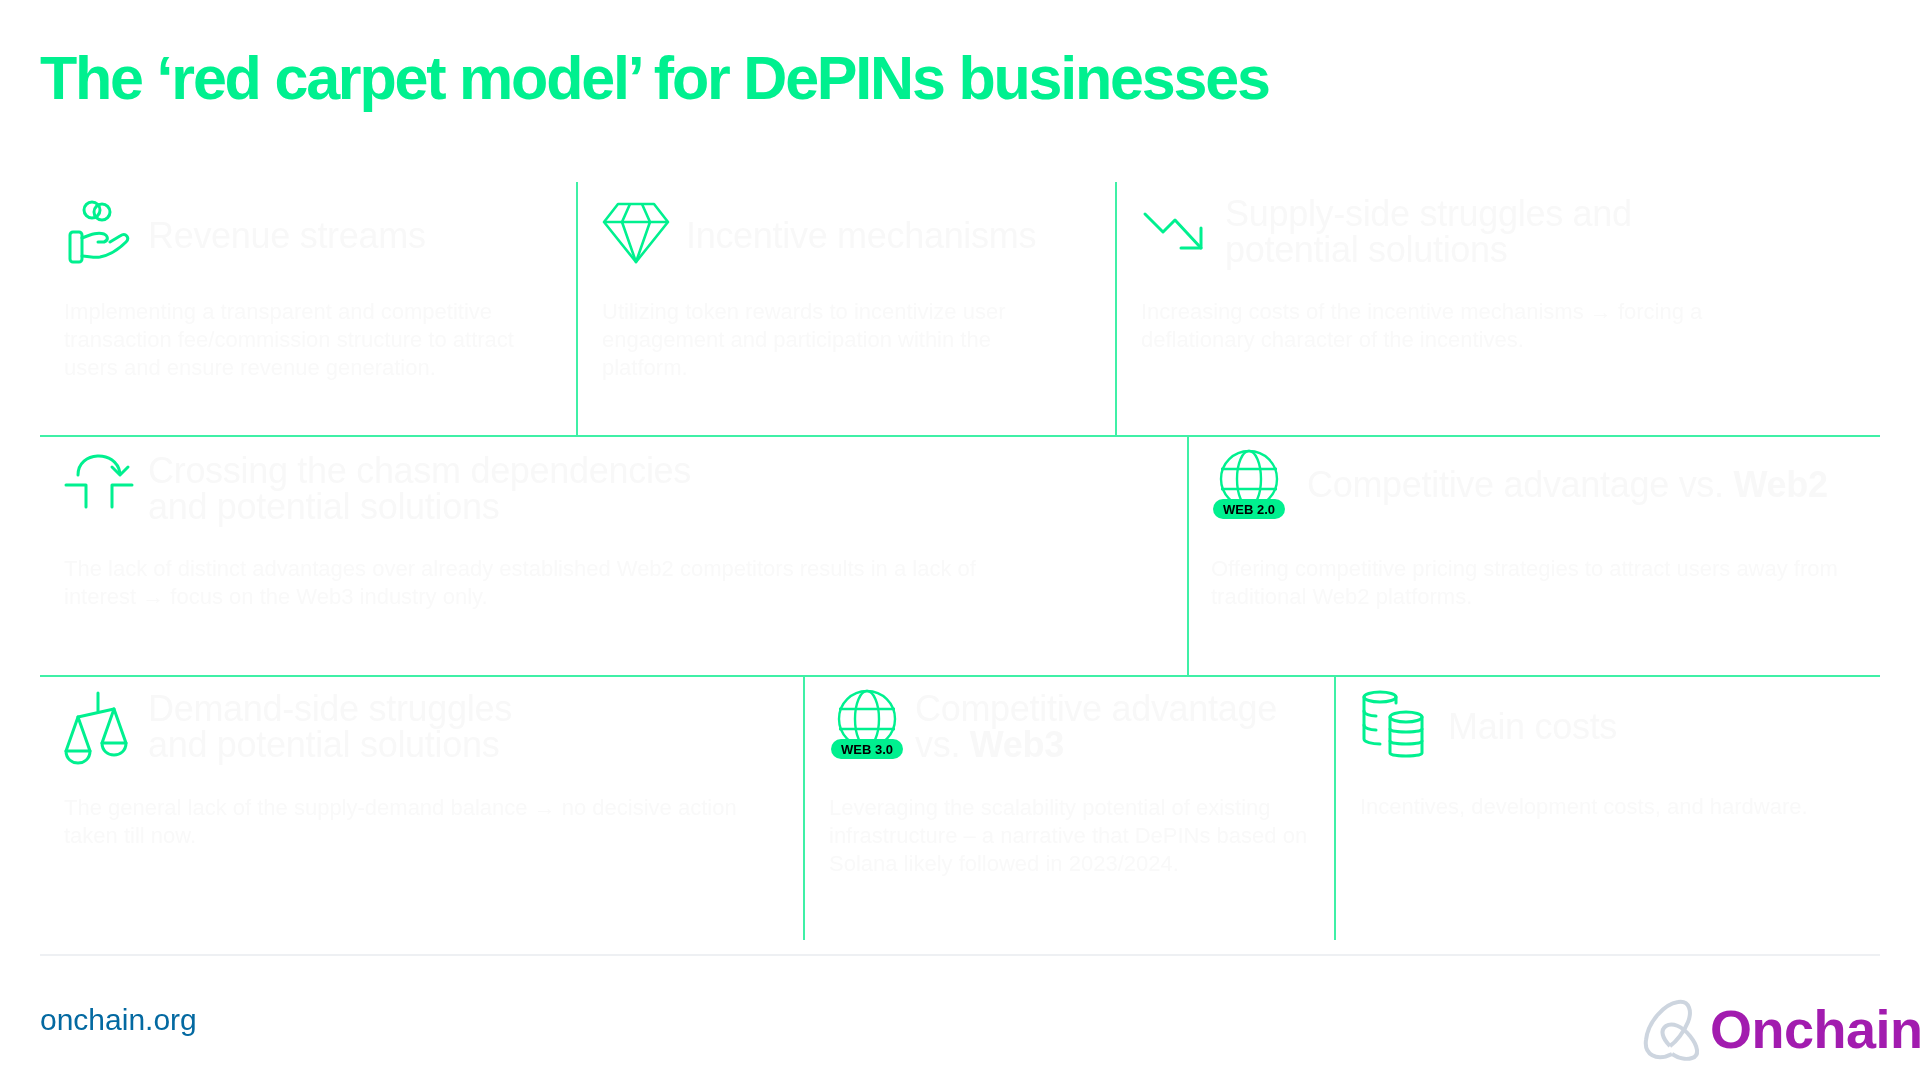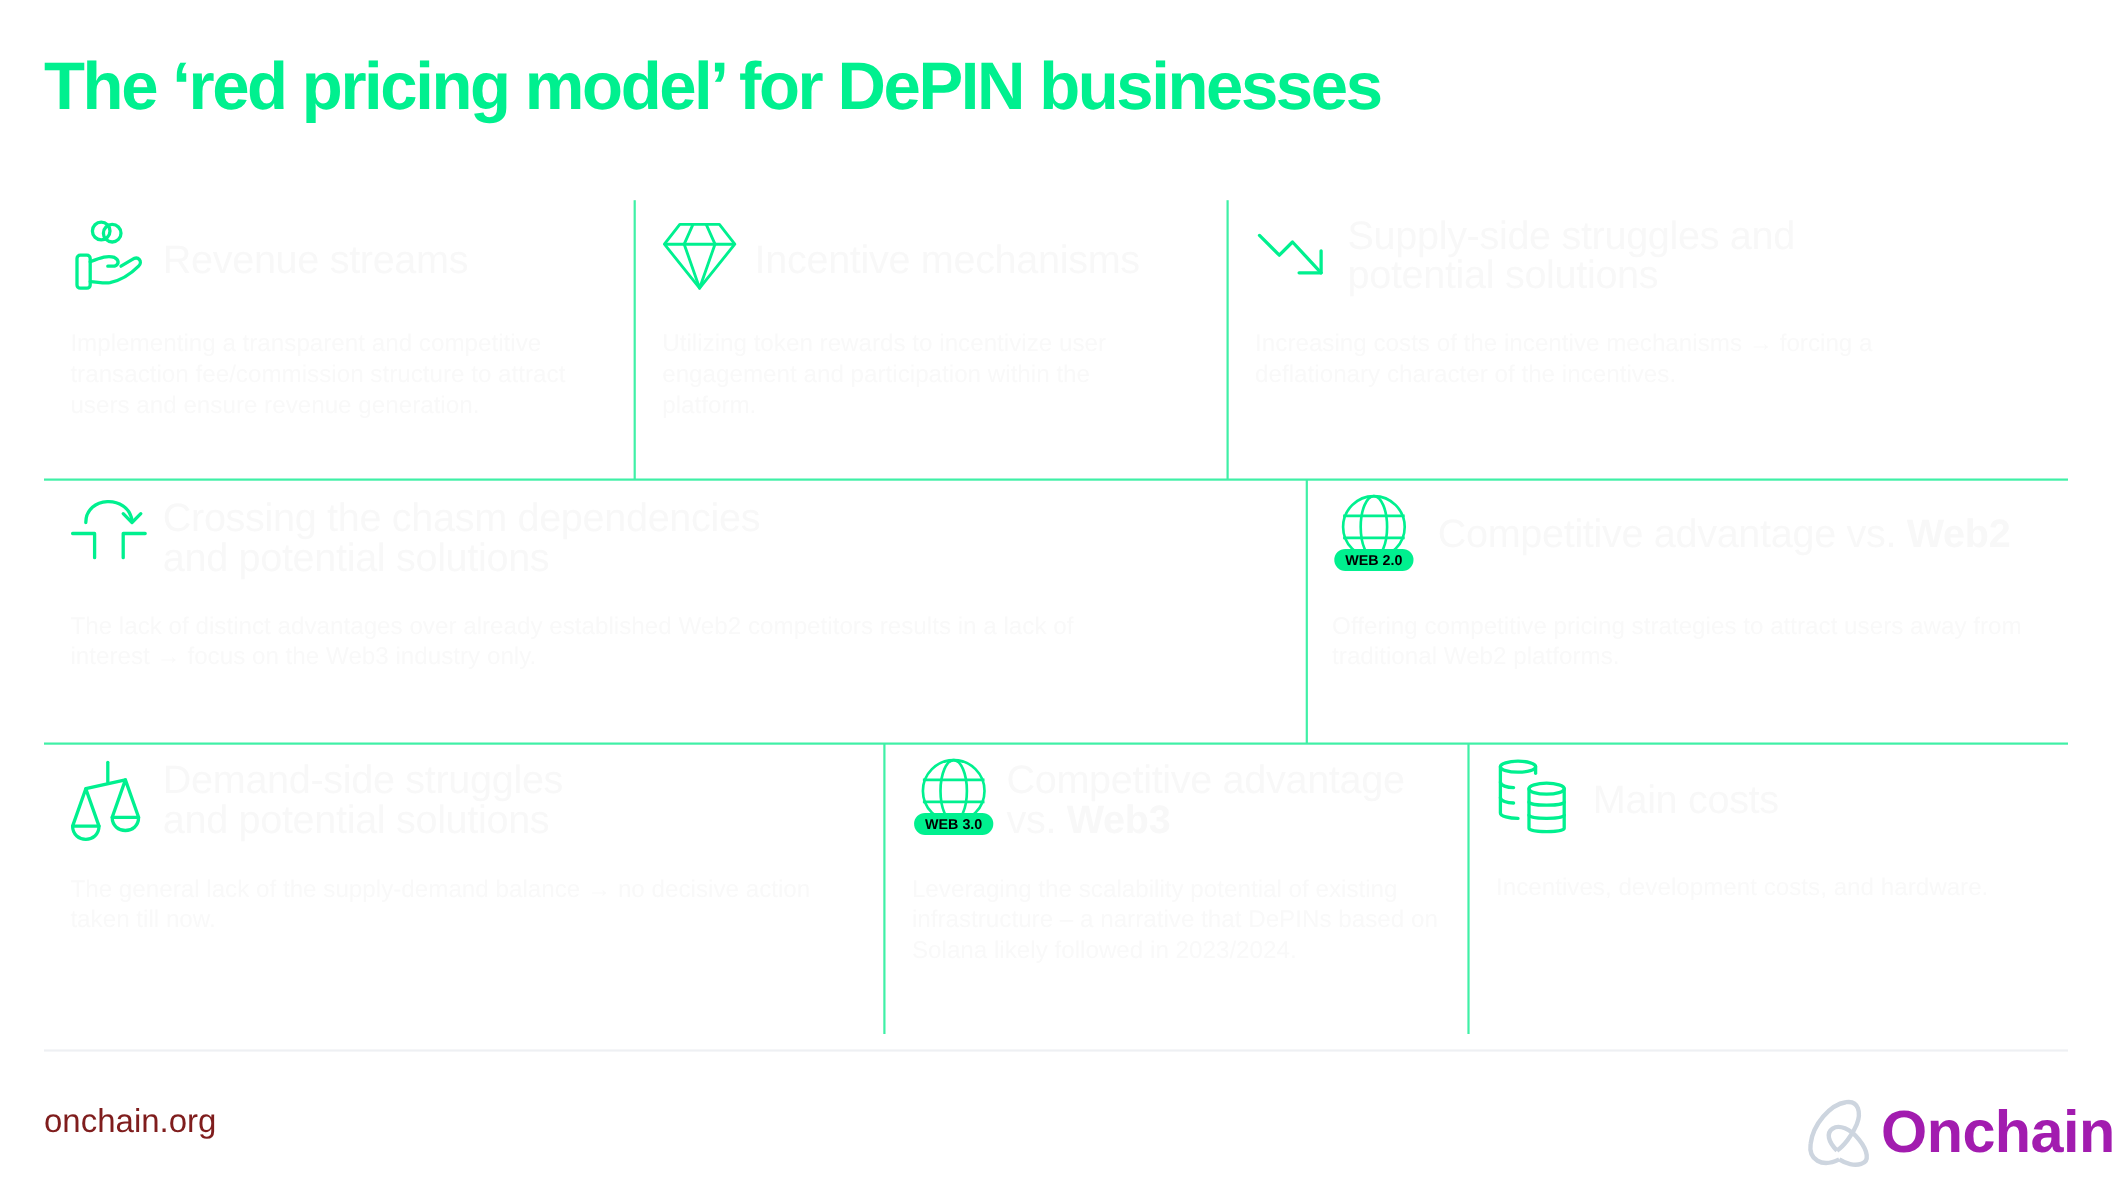--- a/index.html
+++ b/index.html
@@ -13,30 +13,30 @@
     .vline { position: absolute; width: 2px; background: #3FF0A6; }
     .cell { position: absolute; }
     .cell .icon { position: absolute; left: 24px; top: 18px; width: 70px; height: 70px; }
     .cell .icon svg { width: 100%; height: 100%; overflow: visible; }
     .cell h2 { position: absolute; left: 108px; margin: 0; font-size: 36px; font-weight: 400;
                line-height: 36px; color: #F8F8F8; letter-spacing: -0.3px; }
     .cell h2 b { font-weight: 700; }
     .cell p { position: absolute; left: 24px; margin: 0; font-size: 22px; line-height: 28px;
               color: #F9F9F9; }
     .footer-line { position: absolute; left: 40px; top: 954px; width: 1840px; height: 2px; background: #EEF0F3; }
-    .footer-url { position: absolute; left: 40px; top: 1003px; font-size: 30px; color: #7f1d1d; }
+    .footer-url { position: absolute; left: 40px; top: 1003px; font-size: 30px; color: #0369a1; }
     .logo { position: absolute; left: 1642px; top: 996px; height: 66px; display: flex; align-items: center; }
     .logo svg { width: 62px; height: 66px; }
     .logo span { font-size: 54px; font-weight: 700; color: #a21caf; margin-left: 6px; letter-spacing: -0.5px; }
     .badge-text { font-family: "Liberation Sans", sans-serif; font-weight: 700; font-size: 13px; }
   </style>
 </head>
 <body>
 
-<h1 class="title">The ‘red pricing model’ for DePIN businesses</h1>
+<h1 class="title">The ‘red carpet model’ for DePINs businesses</h1>
 
 <div class="grid">
 
   <div class="vline" style="left:536px; top:0; height:254px;"></div>
   <div class="vline" style="left:1075px; top:0; height:254px;"></div>
   <div class="hline" style="left:0; top:253px; width:1840px;"></div>
   <div class="vline" style="left:1147px; top:254px; height:240px;"></div>
   <div class="hline" style="left:0; top:493px; width:1840px;"></div>
   <div class="vline" style="left:763px; top:494px; height:264px;"></div>
   <div class="vline" style="left:1294px; top:494px; height:264px;"></div>

